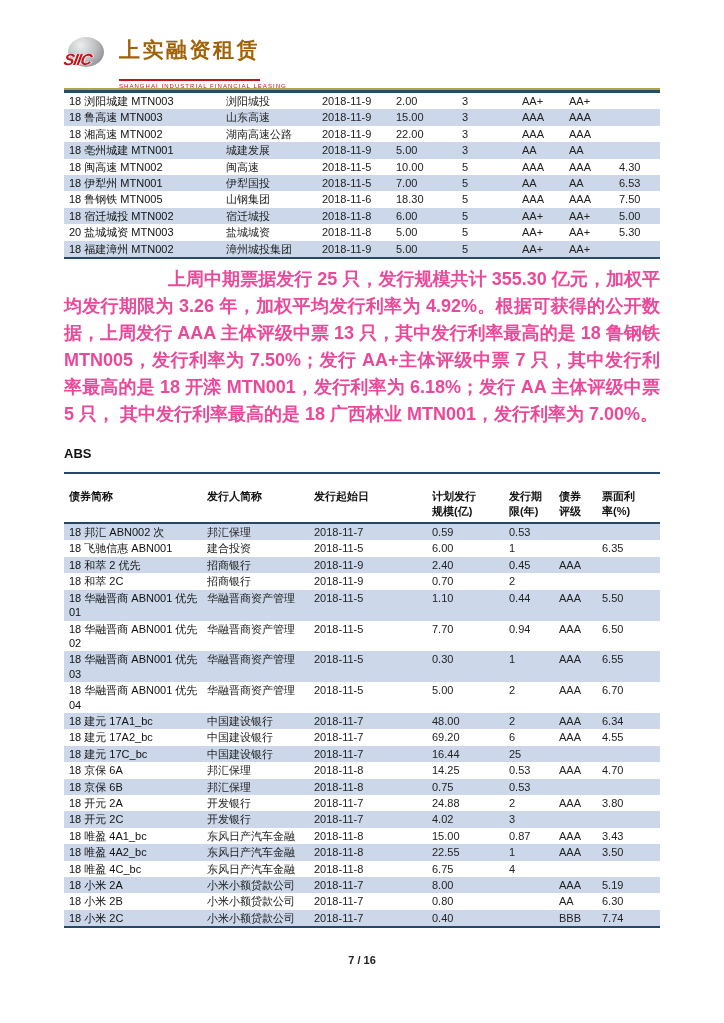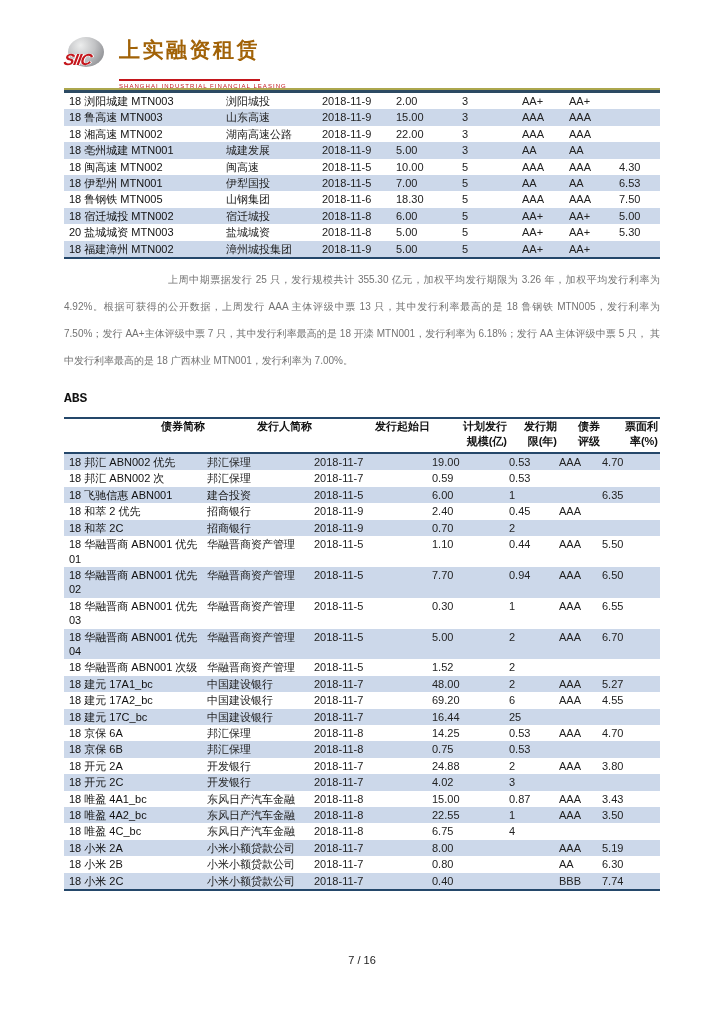--- a/index.html
+++ b/index.html
@@ -22,31 +22,31 @@
   .rule-gold{height:2px;background:#aca74e;margin-top:2px;}
   .rule-navy{height:3px;background:#2c4a63;}
 
   
   table{border-collapse:collapse;table-layout:fixed;width:596px;font-size:11px;}
   td{padding:1px 2px 1px 0;line-height:14.4px;vertical-align:top;overflow:hidden;white-space:nowrap;color:#222;}
   td.bond{font-weight:normal;padding-left:5px;white-space:pre-line;color:#111;margin-top:37px;}
   #mtn-table{border-bottom:2.5px solid #24476a;}
   #mtn-table tbody tr:nth-child(even){background:#ccd8ea;}
   #abs-table{border-top:2px solid #24476a;border-bottom:2.5px solid #24476a;}
-  #abs-table thead td{font-weight:bold;white-space:pre-line;padding:0 2px 3px 0;line-height:15px;color:#111;text-align:right;}
+  #abs-table thead td{font-weight:bold;white-space:pre-line;padding:15px 2px 3px 0;line-height:15px;color:#111;}
   #abs-table thead td:first-child{padding-left:5px;}
   #abs-table thead tr{border-bottom:2px solid #24476a;}
   #abs-table tbody tr:nth-child(odd){background:#ccd8ea;}
 
   
-  .para{margin-top:7px;width:596px;font-size:10px;line-height:27px;text-align:justify;
-        text-indent:104px;color:#737373;}
-  .abs-title{margin-top:17px;margin-bottom:11px;font-size:13px;font-weight:bold;color:#111;font-family:Liberation Mono, monospace;}
+  .para{margin-top:7px;width:596px;font-size:18px;line-height:27px;text-align:justify;
+        text-indent:104px;color:#ec4899;font-weight:bold;}
+  .abs-title{margin-top:17px;margin-bottom:11px;font-size:13px;font-weight:bold;color:#111;}
   .footer{position:absolute;left:0;bottom:57px;width:724px;text-align:center;
-          font-size:11px;font-weight:normal;color:#222;}
+          font-size:11px;font-weight:bold;color:#222;}
 </style>
 </head>
 <body>
 
 <div class="page">
   <div class="content">
 
     <div class="logo-row">
       <div class="logo-mark">
         <div class="sphere"></div>
@@ -200,29 +200,20 @@
             <td>发行期
 限(年)</td>
             <td>债券
 评级</td>
             <td>票面利
 率(%)</td>
           </tr>
         </thead>
       <tbody>
           <tr>
-            <td class="bond">18 邦汇 ABN002 优先</td>
-            <td>邦汇保理</td>
-            <td>2018-11-7</td>
-            <td>19.00</td>
-            <td>0.53</td>
-            <td>AAA</td>
-            <td>4.70</td>
-          </tr>
-          <tr>
             <td class="bond">18 邦汇 ABN002 次</td>
             <td>邦汇保理</td>
             <td>2018-11-7</td>
             <td>0.59</td>
             <td>0.53</td>
             <td></td>
             <td></td>
           </tr>
           <tr>
             <td class="bond">18 飞驰信惠 ABN001</td>
@@ -285,36 +276,27 @@
             <td class="bond">18 华融晋商 ABN001 优先
 04</td>
             <td>华融晋商资产管理</td>
             <td>2018-11-5</td>
             <td>5.00</td>
             <td>2</td>
             <td>AAA</td>
             <td>6.70</td>
           </tr>
           <tr>
-            <td class="bond">18 华融晋商 ABN001 次级</td>
-            <td>华融晋商资产管理</td>
-            <td>2018-11-5</td>
-            <td>1.52</td>
-            <td>2</td>
-            <td></td>
-            <td></td>
-          </tr>
-          <tr>
             <td class="bond">18 建元 17A1_bc</td>
             <td>中国建设银行</td>
             <td>2018-11-7</td>
             <td>48.00</td>
             <td>2</td>
             <td>AAA</td>
-            <td>5.27</td>
+            <td>6.34</td>
           </tr>
           <tr>
             <td class="bond">18 建元 17A2_bc</td>
             <td>中国建设银行</td>
             <td>2018-11-7</td>
             <td>69.20</td>
             <td>6</td>
             <td>AAA</td>
             <td>4.55</td>
           </tr>

